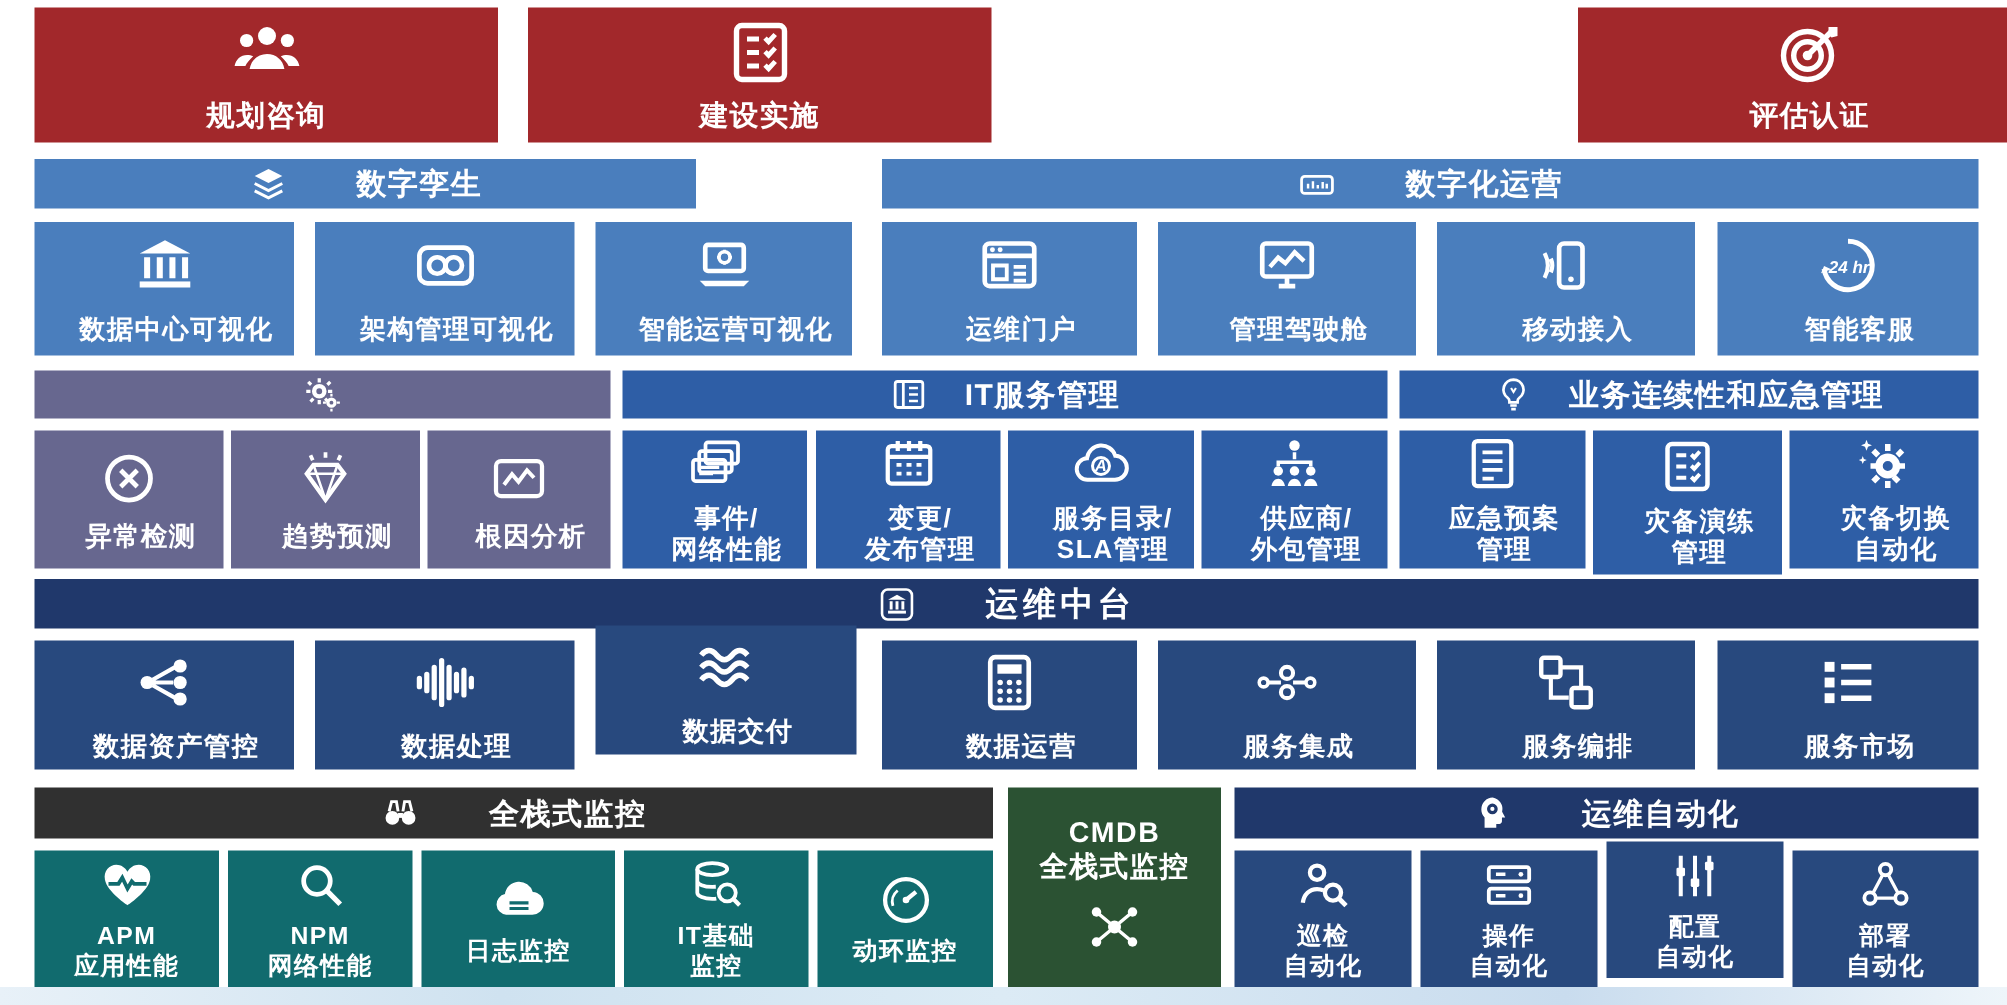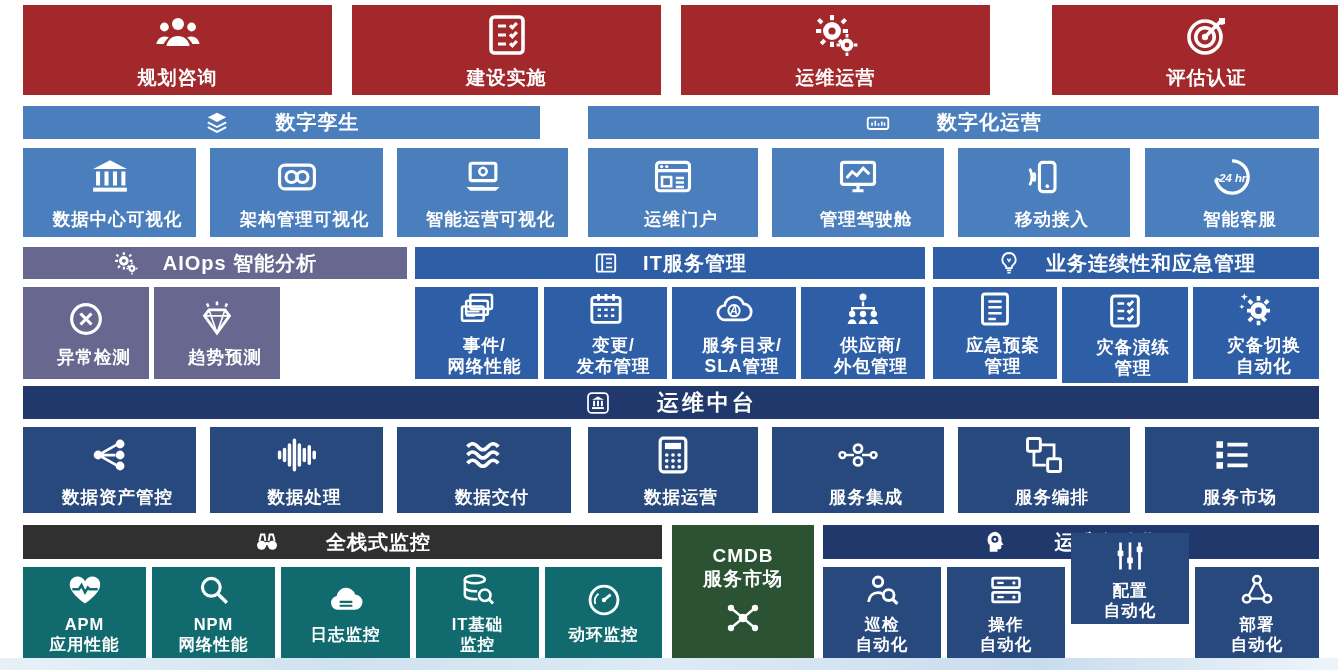--- a/index.html
+++ b/index.html
@@ -92,45 +92,34 @@
   <div class="block c-red g8" style="left:352px;top:5px;width:309px;height:90px">
     <i class="ic ic48">
         <svg viewBox="0 0 24 24" fill="currentColor">
           <rect x="4" y="3" width="16" height="18" rx="1.8" fill="none" stroke="currentColor" stroke-width="1.8"></rect>
           <path d="M7.5 7.5h4M7.5 12h4M7.5 16.5h4" stroke="currentColor" stroke-width="1.6" fill="none"></path>
           <path d="M13.5 7.2l1.2 1.2 2.2-2.4M13.5 11.7l1.2 1.2 2.2-2.4M13.5 16.2l1.2 1.2 2.2-2.4" stroke="currentColor" stroke-width="1.6" fill="none"></path>
         </svg>
       </i>
     <span class="lbl f19">建设实施</span>
   </div>
-  <div class="block c-red g8" style="left:681px;top:5px;width:309px;height:90px">
-    <i class="ic ic48">
-        <svg viewBox="0 0 24 24" fill="currentColor">
-          <path d="M10 5.5a4.5 4.5 0 100 9 4.5 4.5 0 000-9zm0 2.7a1.8 1.8 0 110 3.6 1.8 1.8 0 010-3.6z"></path>
-          <path d="M9 2h2v2.6H9zM9 15.4h2V18H9zM2 9h2.6v2H2zM15.4 9H18v2h-2.6zM3.9 3.5l1.8 1.8-1.4 1.4-1.8-1.8zM14.3 13.9l1.8 1.8-1.4 1.4-1.8-1.8zM5.7 13.9l1.4 1.4-1.8 1.8-1.4-1.4zM16.1 3.5l1.4 1.4-1.8 1.8-1.4-1.4z"></path>
-          <path d="M17.5 13.8a3.2 3.2 0 100 6.4 3.2 3.2 0 000-6.4zm0 2a1.2 1.2 0 110 2.4 1.2 1.2 0 010-2.4z"></path>
-          <path d="M16.8 11.5h1.4v1.8h-1.4zM16.8 20.7h1.4v1.8h-1.4zM12.3 16.3h1.8v1.4h-1.8zM20.9 16.3h1.8v1.4h-1.8z"></path>
-        </svg>
-      </i>
-    <span class="lbl f19">运维运营</span>
-  </div>
   <div class="block c-red g8" style="left:1052px;top:5px;width:309px;height:90px">
     <i class="ic ic48">
         <svg viewBox="0 0 24 24" fill="currentColor">
           <circle cx="11" cy="13" r="8" fill="none" stroke="currentColor" stroke-width="1.8"></circle>
           <circle cx="11" cy="13" r="4.6" fill="none" stroke="currentColor" stroke-width="1.8"></circle>
           <circle cx="11" cy="13" r="1.6"></circle>
           <path d="M11 13L19.5 4.5" stroke="currentColor" stroke-width="1.8" fill="none"></path>
           <path d="M18 3.5h3v3l-2 .5-1-1z"></path>
         </svg>
       </i>
     <span class="lbl f19">评估认证</span>
   </div>
 
-  <div class="bar bar-wide c-blue" style="left:23px;top:106px;width:517px;height:33px">
+  <div class="bar bar-wide c-blue" style="left:23px;top:106px;width:441px;height:33px">
     <i class="ic ic26">
         <svg viewBox="0 0 24 24" fill="currentColor">
           <path d="M12 2.5l8.5 4.3L12 11.1 3.5 6.8z"></path>
           <path d="M3.5 11.4L12 15.7l8.5-4.3" fill="none" stroke="currentColor" stroke-width="1.8"></path>
           <path d="M3.5 15.9L12 20.2l8.5-4.3" fill="none" stroke="currentColor" stroke-width="1.8"></path>
         </svg>
       </i>
     <span>数字孪生</span>
   </div>
   <div class="bar bar-wide c-blue" style="left:588px;top:106px;width:731px;height:33px">
@@ -220,21 +209,20 @@
 
   <div class="bar c-purple" style="left:23px;top:247px;width:384px;height:32px">
     <i class="ic ic26">
         <svg viewBox="0 0 24 24" fill="currentColor">
           <path d="M10 5.5a4.5 4.5 0 100 9 4.5 4.5 0 000-9zm0 2.7a1.8 1.8 0 110 3.6 1.8 1.8 0 010-3.6z"></path>
           <path d="M9 2h2v2.6H9zM9 15.4h2V18H9zM2 9h2.6v2H2zM15.4 9H18v2h-2.6zM3.9 3.5l1.8 1.8-1.4 1.4-1.8-1.8zM14.3 13.9l1.8 1.8-1.4 1.4-1.8-1.8zM5.7 13.9l1.4 1.4-1.8 1.8-1.4-1.4zM16.1 3.5l1.4 1.4-1.8 1.8-1.4-1.4z"></path>
           <path d="M17.5 13.8a3.2 3.2 0 100 6.4 3.2 3.2 0 000-6.4zm0 2a1.2 1.2 0 110 2.4 1.2 1.2 0 010-2.4z"></path>
           <path d="M16.8 11.5h1.4v1.8h-1.4zM16.8 20.7h1.4v1.8h-1.4zM12.3 16.3h1.8v1.4h-1.8zM20.9 16.3h1.8v1.4h-1.8z"></path>
         </svg>
       </i>
-    <span>AIOps 智能分析</span>
   </div>
   <div class="bar c-deep" style="left:415px;top:247px;width:510px;height:32px">
     <i class="ic ic26">
         <svg viewBox="0 0 24 24" fill="currentColor">
           <rect x="3.5" y="4" width="17" height="16" rx="1.5" fill="none" stroke="currentColor" stroke-width="1.7"></rect>
           <path d="M8.5 4v16" stroke="currentColor" stroke-width="1.7"></path>
           <path d="M12 8h5.5M12 12h5.5M12 16h5.5" stroke="currentColor" stroke-width="1.5"></path>
         </svg>
       </i>
     <span>IT服务管理</span>
@@ -261,20 +249,29 @@
   </div>
   <div class="block c-purple g8" style="left:154px;top:287px;width:126px;height:92px">
     <i class="ic ic40">
         <svg viewBox="0 0 24 24" fill="currentColor">
           <path d="M7.2 6.5h9.6l2.7 3.6L12 20.5 4.5 10.1z" fill="none" stroke="currentColor" stroke-width="1.7"></path>
           <path d="M4.5 10.1h15M7.2 6.5L12 20.5M16.8 6.5L12 20.5" stroke="currentColor" stroke-width="1" fill="none"></path>
           <path d="M12 1.5v2.2M6 2.7l.9 2M18 2.7l-.9 2" stroke="currentColor" stroke-width="1.5"></path>
         </svg>
       </i>
     <span class="lbl f17">趋势预测</span>
+  </div>
+  <div class="block c-purple g8" style="left:285px;top:287px;width:122px;height:92px">
+    <i class="ic ic40">
+        <svg viewBox="0 0 24 24" fill="currentColor">
+          <rect x="2.8" y="5" width="18.4" height="14" rx="2" fill="none" stroke="currentColor" stroke-width="1.7"></rect>
+          <path d="M6 14.5l3.2-4.2 2.6 3 3.4-4.6 2.8 3" fill="none" stroke="currentColor" stroke-width="1.6"></path>
+        </svg>
+      </i>
+    <span class="lbl f17">根因分析</span>
   </div>
   <div class="block c-deep g6" style="left:415px;top:287px;width:123px;height:92px">
     <i class="ic ic40">
         <svg viewBox="0 0 24 24" fill="currentColor">
           <rect x="8" y="3.5" width="13" height="8.5" rx="1" fill="none" stroke="currentColor" stroke-width="1.5"></rect>
           <rect x="5.5" y="7" width="13" height="8.5" rx="1" fill="none" stroke="currentColor" stroke-width="1.5"></rect>
           <rect x="3" y="10.5" width="13" height="8.5" rx="1" fill="none" stroke="currentColor" stroke-width="1.5"></rect>
           <path d="M5.5 13.5h8M5.5 16h5.5" stroke="currentColor" stroke-width="1.3"></path>
         </svg>
       </i>
@@ -376,21 +373,21 @@
     <span class="lbl f17">数据资产管控</span>
   </div>
   <div class="block c-navy g10" style="left:210px;top:427px;width:173px;height:86px">
     <i class="ic ic44">
         <svg viewBox="0 0 24 24" fill="currentColor">
           <path d="M2.5 10.5v3M5.2 9v6M7.9 6.5v11M10.6 4v16M13.3 6.5v11M16 9v6M18.7 7.5v9M21.4 10.5v3" stroke="currentColor" stroke-width="1.9" fill="none" stroke-linecap="round"></path>
         </svg>
       </i>
     <span class="lbl f17">数据处理</span>
   </div>
-  <div class="block c-navy g10" style="left:397px;top:427px;width:174px;height:86px">
+  <div class="block c-navy g10" style="left:397px;top:417px;width:174px;height:86px">
     <i class="ic ic44">
         <svg viewBox="0 0 24 24" fill="currentColor">
           <path d="M3 7.5c1.8-2.2 3.7-2.2 5.6 0s3.7 2.2 5.6 0 3.7-2.2 5.6 0M3 12c1.8-2.2 3.7-2.2 5.6 0s3.7 2.2 5.6 0 3.7-2.2 5.6 0M3 16.5c1.8-2.2 3.7-2.2 5.6 0s3.7 2.2 5.6 0 3.7-2.2 5.6 0" fill="none" stroke="currentColor" stroke-width="2"></path>
         </svg>
       </i>
     <span class="lbl f17">数据交付</span>
   </div>
   <div class="block c-navy g10" style="left:588px;top:427px;width:170px;height:86px">
     <i class="ic ic44">
         <svg viewBox="0 0 24 24" fill="currentColor">
@@ -450,21 +447,21 @@
           <circle cx="7" cy="15" r="4.2"></circle>
           <circle cx="17" cy="15" r="4.2"></circle>
           <path d="M5 11l1.5-6h3L10.5 11M13.5 11L14.5 5h3L19 11" fill="none" stroke="currentColor" stroke-width="1.8"></path>
           <rect x="10.5" y="12" width="3" height="3"></rect>
         </svg>
       </i>
     <span>全栈式监控</span>
   </div>
   <div class="block c-green g8" style="left:672px;top:525px;width:142px;height:133px">
     <span class="lbl f19">CMDB
-服务市场</span>
+全栈式监控</span>
     <i class="ic ic40">
         <svg viewBox="0 0 24 24" fill="currentColor">
           <circle cx="12" cy="12" r="2.6"></circle>
           <circle cx="4.8" cy="6" r="1.9"></circle>
           <circle cx="19.2" cy="6" r="1.9"></circle>
           <circle cx="4.8" cy="18" r="1.9"></circle>
           <circle cx="19.2" cy="18" r="1.9"></circle>
           <path d="M12 12L4.8 6M12 12l7.2-6M12 12l-7.2 6M12 12l7.2 6" stroke="currentColor" stroke-width="1.4"></path>
         </svg>
       </i>
@@ -549,21 +546,21 @@
           <rect x="3.5" y="4.5" width="17" height="6" rx="1" fill="none" stroke="currentColor" stroke-width="1.6"></rect>
           <rect x="3.5" y="13.5" width="17" height="6" rx="1" fill="none" stroke="currentColor" stroke-width="1.6"></rect>
           <path d="M6.5 7.5h4M6.5 16.5h4" stroke="currentColor" stroke-width="1.5"></path>
           <circle cx="17" cy="7.5" r="1"></circle>
           <circle cx="17" cy="16.5" r="1"></circle>
         </svg>
       </i>
     <span class="lbl f16">操作
 自动化</span>
   </div>
-  <div class="block c-navy g6" style="left:1071px;top:533px;width:118px;height:91px">
+  <div class="block c-navy g6" style="left:1071px;top:561px;width:118px;height:91px">
     <i class="ic ic38">
         <svg viewBox="0 0 24 24" fill="currentColor">
           <path d="M6 3.5v17M12 3.5v17M18 3.5v17" stroke="currentColor" stroke-width="1.7"></path>
           <rect x="4.2" y="8.5" width="3.6" height="3.6" rx=".6"></rect>
           <rect x="10.2" y="13" width="3.6" height="3.6" rx=".6"></rect>
           <rect x="16.2" y="6" width="3.6" height="3.6" rx=".6"></rect>
         </svg>
       </i>
     <span class="lbl f16">配置
 自动化</span>

